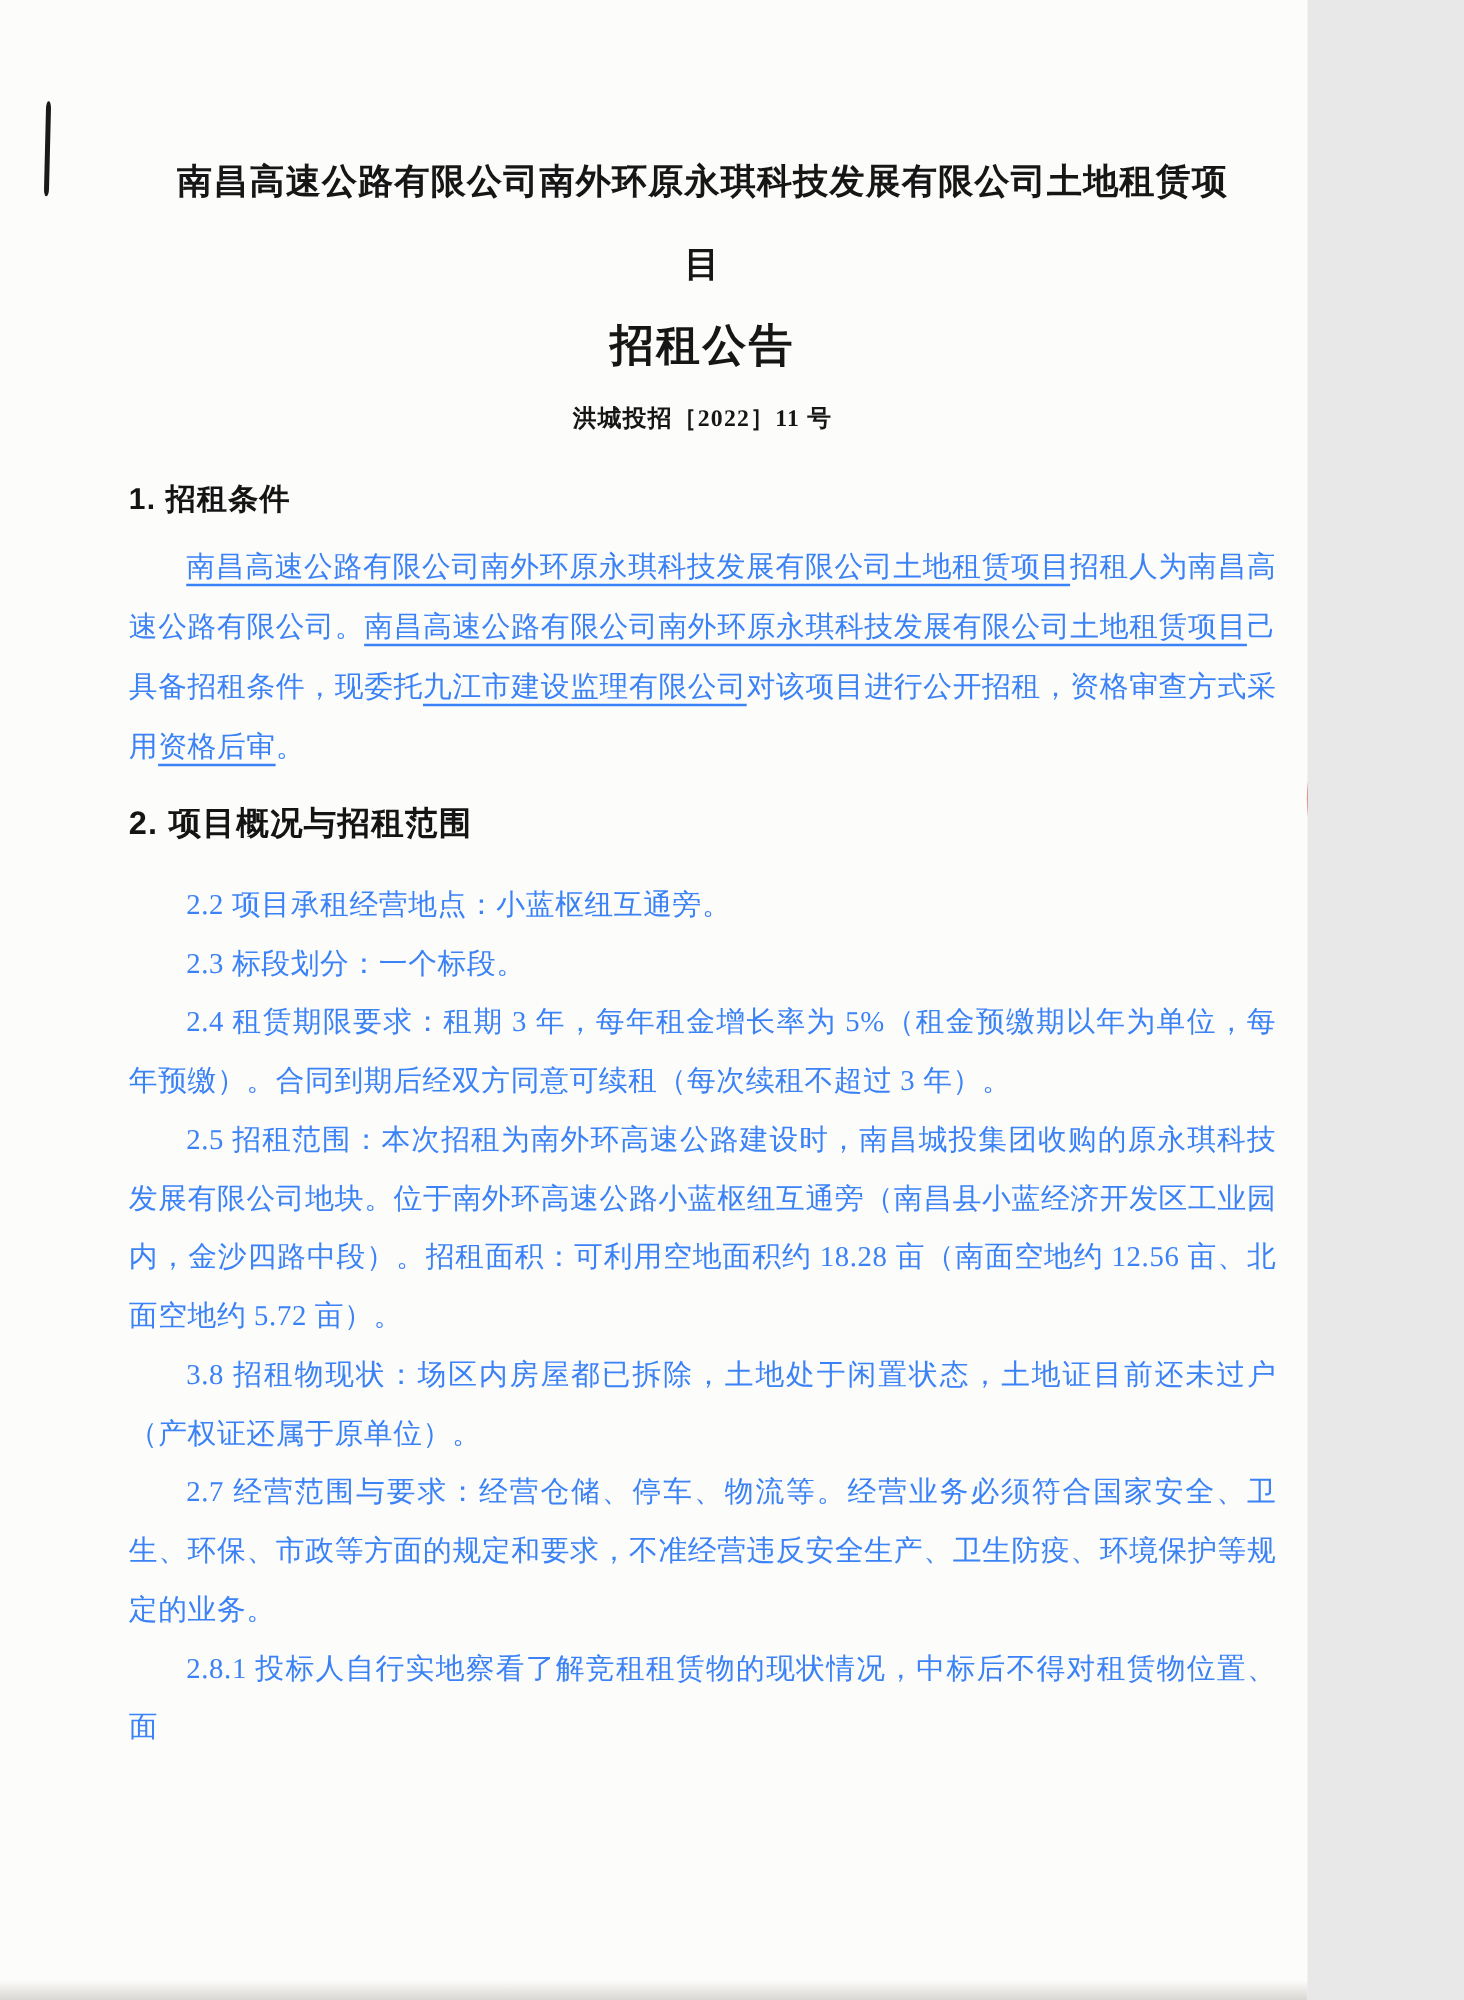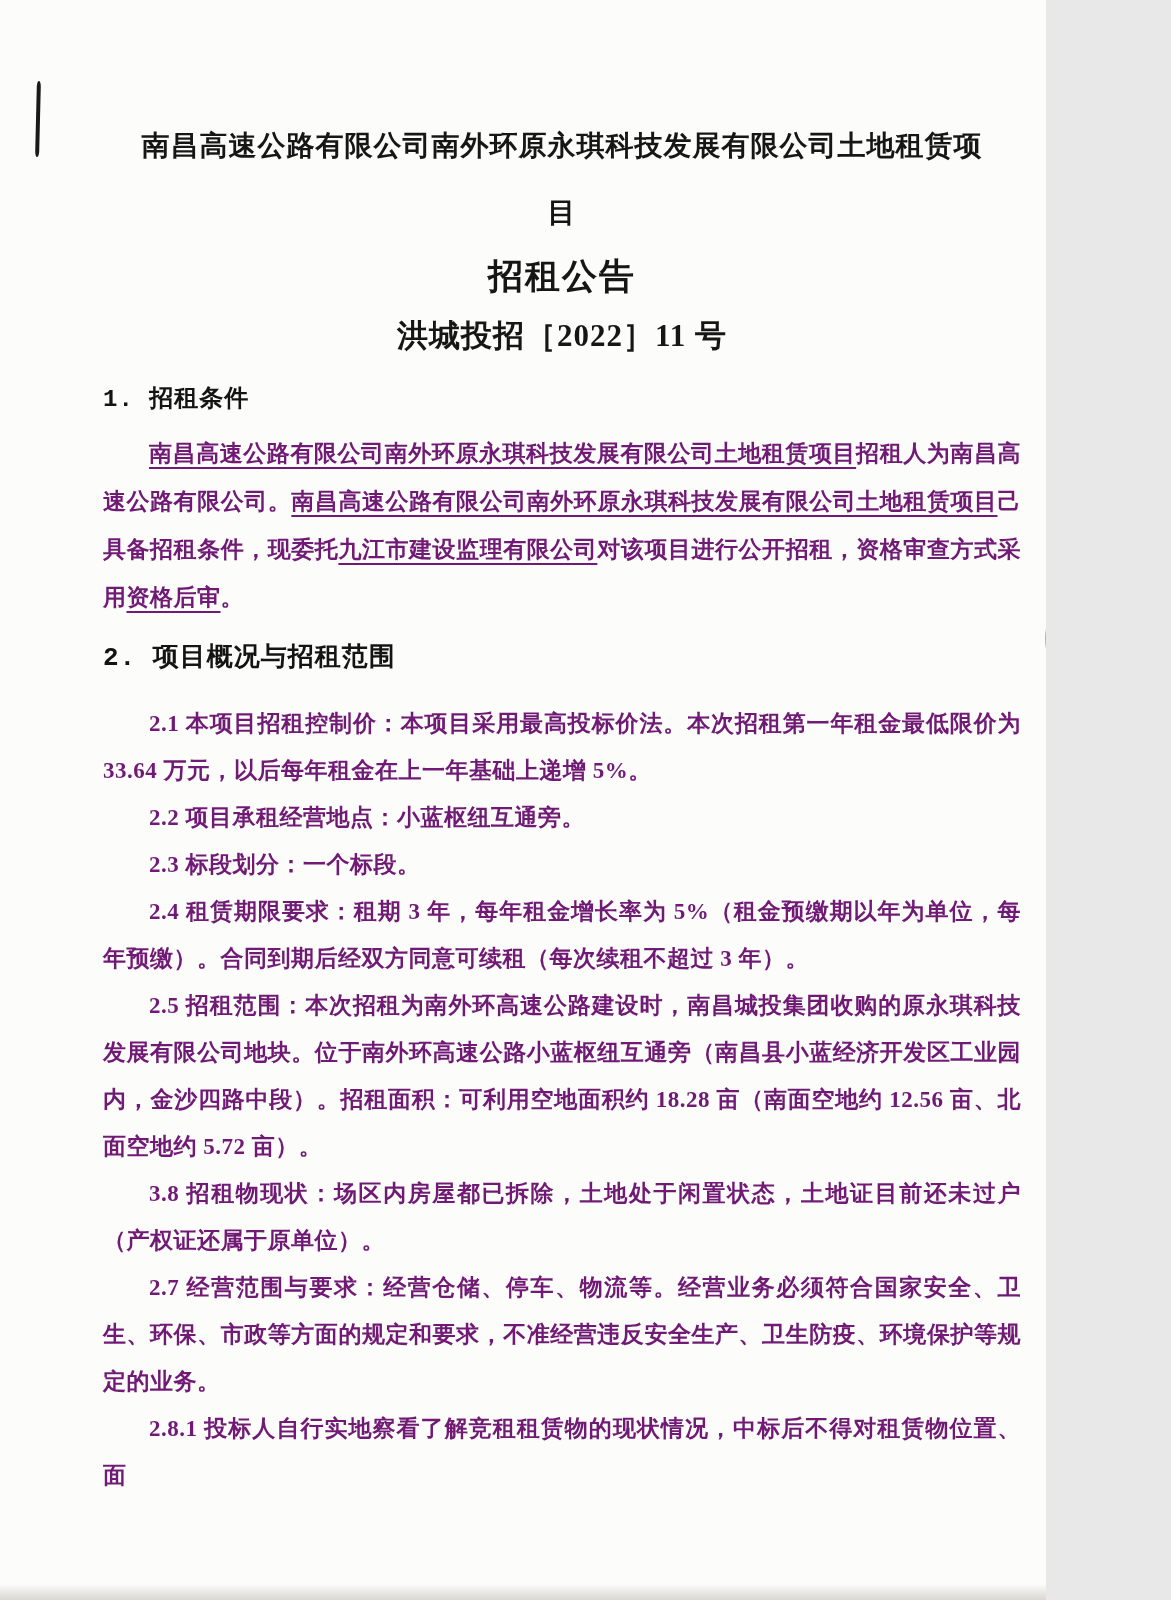--- a/index.html
+++ b/index.html
@@ -19,40 +19,39 @@
     width: 918px;
   }
   .title-block {
     padding-top: 112px;
     text-align: center;
     font-weight: 700;
     color: #161616;
   }
   .title-line { font-size: 28px; line-height: 67px; letter-spacing: 1px; }
   .subtitle   { font-size: 35px; line-height: 62px; letter-spacing: 2px; }
-  .doc-number { font-size: 31px; line-height: 56px; letter-spacing: 1px; }
+  .doc-number { font-size: 19px; line-height: 56px; letter-spacing: 1px; }
   .sec-heading {
-    font-family: Liberation Mono, monospace;
+    font-family: Liberation Sans, sans-serif;
     font-size: 24px;
     font-weight: 700;
     color: #141414;
     margin: 16px 0 0 0;
     line-height: 40px;
     letter-spacing: 1px;
   }
   .sec-heading.h2b { font-size: 26px; }
   .para {
     margin: 0;
     font-size: 23px;
     line-height: 48px;
     text-align: justify;
     text-indent: 2em;
-    color: #701a75;
+    color: #3b82f6;
     letter-spacing: 0.5px;
-    font-weight: bold;
   }
   .seg-para { margin-top: 10px; }
   .sec2-body { margin-top: 22px; }
   .sec2-body .para { line-height: 47px; }
   .seg-para u {
     text-decoration-line: underline;
     text-decoration-thickness: 1.6px;
     text-underline-offset: 6px;
   }
   .pen-mark {
@@ -98,21 +97,20 @@
       <div class="doc-number">洪城投招［2022］11 号</div>
     </div>
 
     <h2 class="sec-heading">1. 招租条件</h2>
 
     <p class="para seg-para"><u>南昌高速公路有限公司南外环原永琪科技发展有限公司土地租赁项目</u><span>招租人为南昌高速公路有限公司。</span><u>南昌高速公路有限公司南外环原永琪科技发展有限公司土地租赁项目</u><span>己具备招租条件，现委托</span><u>九江市建设监理有限公司</u><span>对该项目进行公开招租，资格审查方式采用</span><u>资格后审</u><span>。</span></p>
 
     <h2 class="sec-heading h2b">2. 项目概况与招租范围</h2>
 
     <div class="sec2-body">
-      <p class="para">2.1 本项目招租控制价：本项目采用最高投标价法。本次招租第一年租金最低限价为 33.64 万元，以后每年租金在上一年基础上递增 5%。</p>
       <p class="para">2.2 项目承租经营地点：小蓝枢纽互通旁。</p>
       <p class="para">2.3 标段划分：一个标段。</p>
       <p class="para">2.4 租赁期限要求：租期 3 年，每年租金增长率为 5%（租金预缴期以年为单位，每年预缴）。合同到期后经双方同意可续租（每次续租不超过 3 年）。</p>
       <p class="para">2.5 招租范围：本次招租为南外环高速公路建设时，南昌城投集团收购的原永琪科技发展有限公司地块。位于南外环高速公路小蓝枢纽互通旁（南昌县小蓝经济开发区工业园内，金沙四路中段）。招租面积：可利用空地面积约 18.28 亩（南面空地约 12.56 亩、北面空地约 5.72 亩）。</p>
       <p class="para">3.8 招租物现状：场区内房屋都已拆除，土地处于闲置状态，土地证目前还未过户（产权证还属于原单位）。</p>
       <p class="para">2.7 经营范围与要求：经营仓储、停车、物流等。经营业务必须符合国家安全、卫生、环保、市政等方面的规定和要求，不准经营违反安全生产、卫生防疫、环境保护等规定的业务。</p>
       <p class="para">2.8.1 投标人自行实地察看了解竞租租赁物的现状情况，中标后不得对租赁物位置、面</p>
     </div>
 
   </div>

